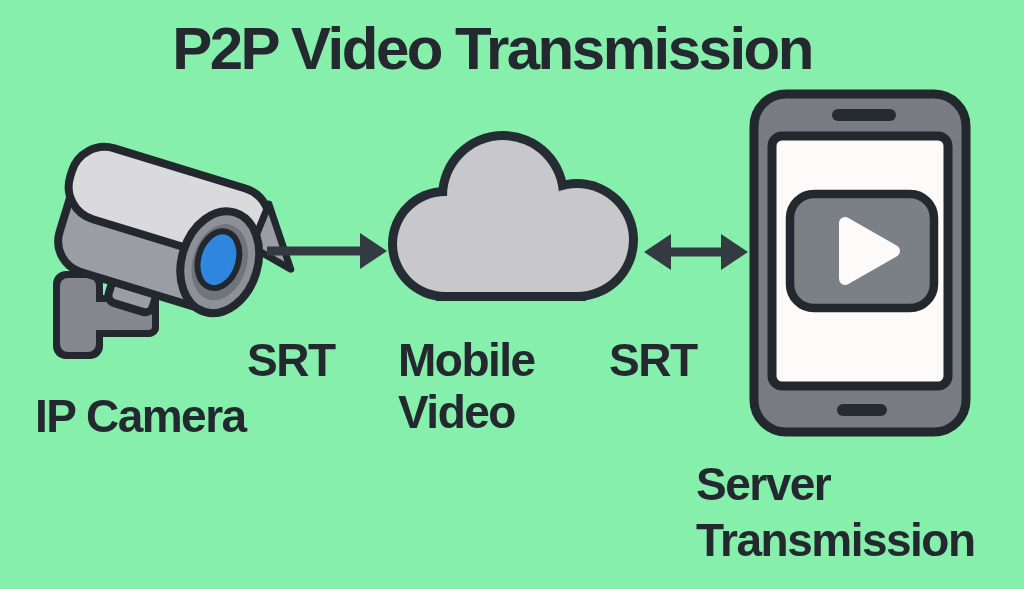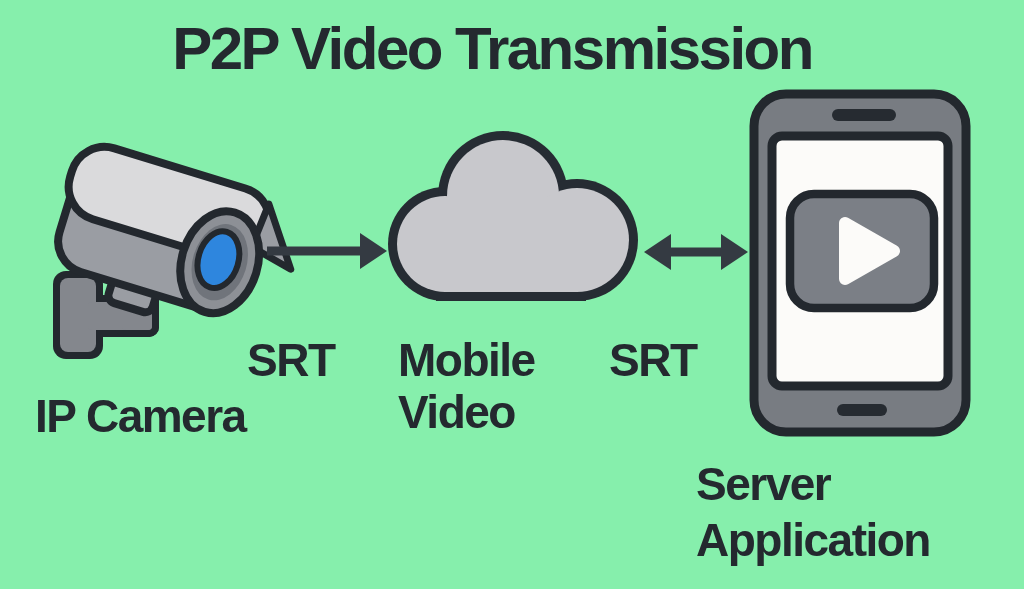--- a/index.html
+++ b/index.html
@@ -106,16 +106,16 @@
 
   <div class="label label-cloud">
     <div>Mobile</div>
     <div>Video</div>
   </div>
 
   <div class="label label-srt-2">SRT</div>
 
   <div class="label label-mobile">
     <div>Server</div>
-    <div>Application</div>
+    <div>Transmission</div>
   </div>
 
 </div>
 
 </body></html>

